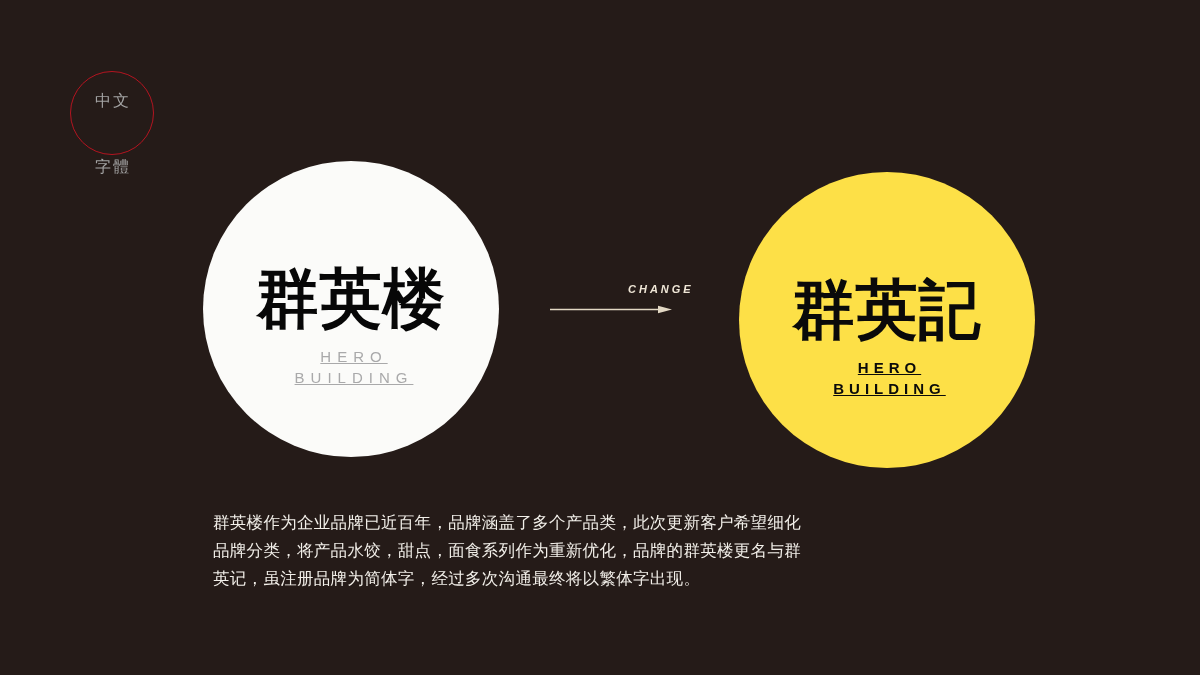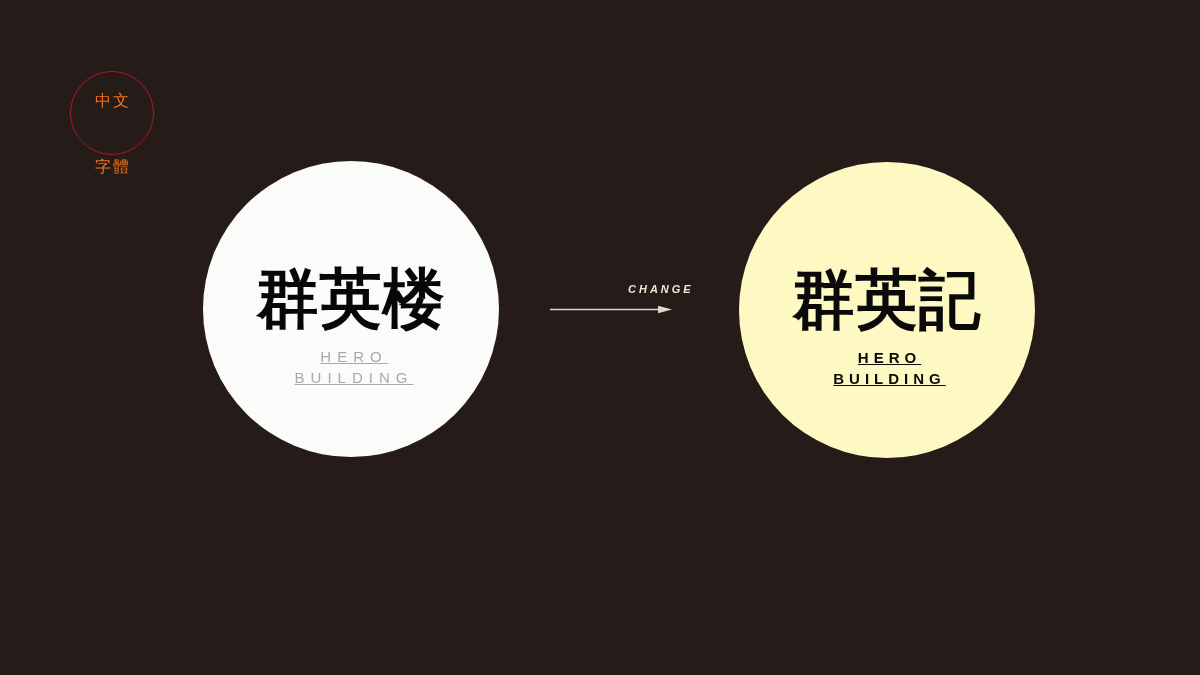--- a/index.html
+++ b/index.html
@@ -19,21 +19,21 @@
   .stamp {
     position:absolute;
     left:70px; top:71px;
     width:84px; height:84px;
     border:1.5px solid #b31420;
     border-radius:50%;
     display:flex; flex-direction:column;
     align-items:center; justify-content:center;
   }
   .stamp-top, .stamp-bot {
-    color:#f97316;
+    color:#a3a3a3;
     font-family:"DejaVu Sans", sans-serif;
     font-size:16px;
     line-height:20px;
     letter-spacing:2px;
     text-indent:2px;
     white-space:nowrap;
     margin-top:41px;
   }
   .stamp-rule {
     width:58px; height:1.5px;
@@ -43,21 +43,21 @@
 
   
   .circle {
     position:absolute;
     width:296px; height:296px;
     border-radius:50%;
     display:flex; flex-direction:column;
     align-items:center; justify-content:center;
   }
   .circle-left  { left:203px; top:161px; background:#fbfbf9; }
-  .circle-right { left:739px; top:162px; background:#fef9c3; }
+  .circle-right { left:739px; top:172px; background:#fde047; }
 
   .cn-word {
     font-family:"DejaVu Sans", sans-serif;
     font-weight:bold;
     font-size:62px;
     line-height:66px;
     letter-spacing:1px;
     white-space:nowrap;
     transform:scaleY(1.05);
   }
@@ -157,14 +157,19 @@
   </div>
 
   <div class="circle circle-right">
     <div class="cn-word">群英記</div>
     <div class="latin">
       <span class="l1">HERO</span>
       <span class="l2">BUILDING</span>
     </div>
   </div>
 
+  <div class="caption">
+    <p>群英楼作为企业品牌已近百年，品牌涵盖了多个产品类，此次更新客户希望细化</p>
+    <p>品牌分类，将产品水饺，甜点，面食系列作为重新优化，品牌的群英楼更名与群</p>
+    <p>英记，虽注册品牌为简体字，经过多次沟通最终将以繁体字出现。</p>
+  </div>
 
 </div>
 
 </body></html>

